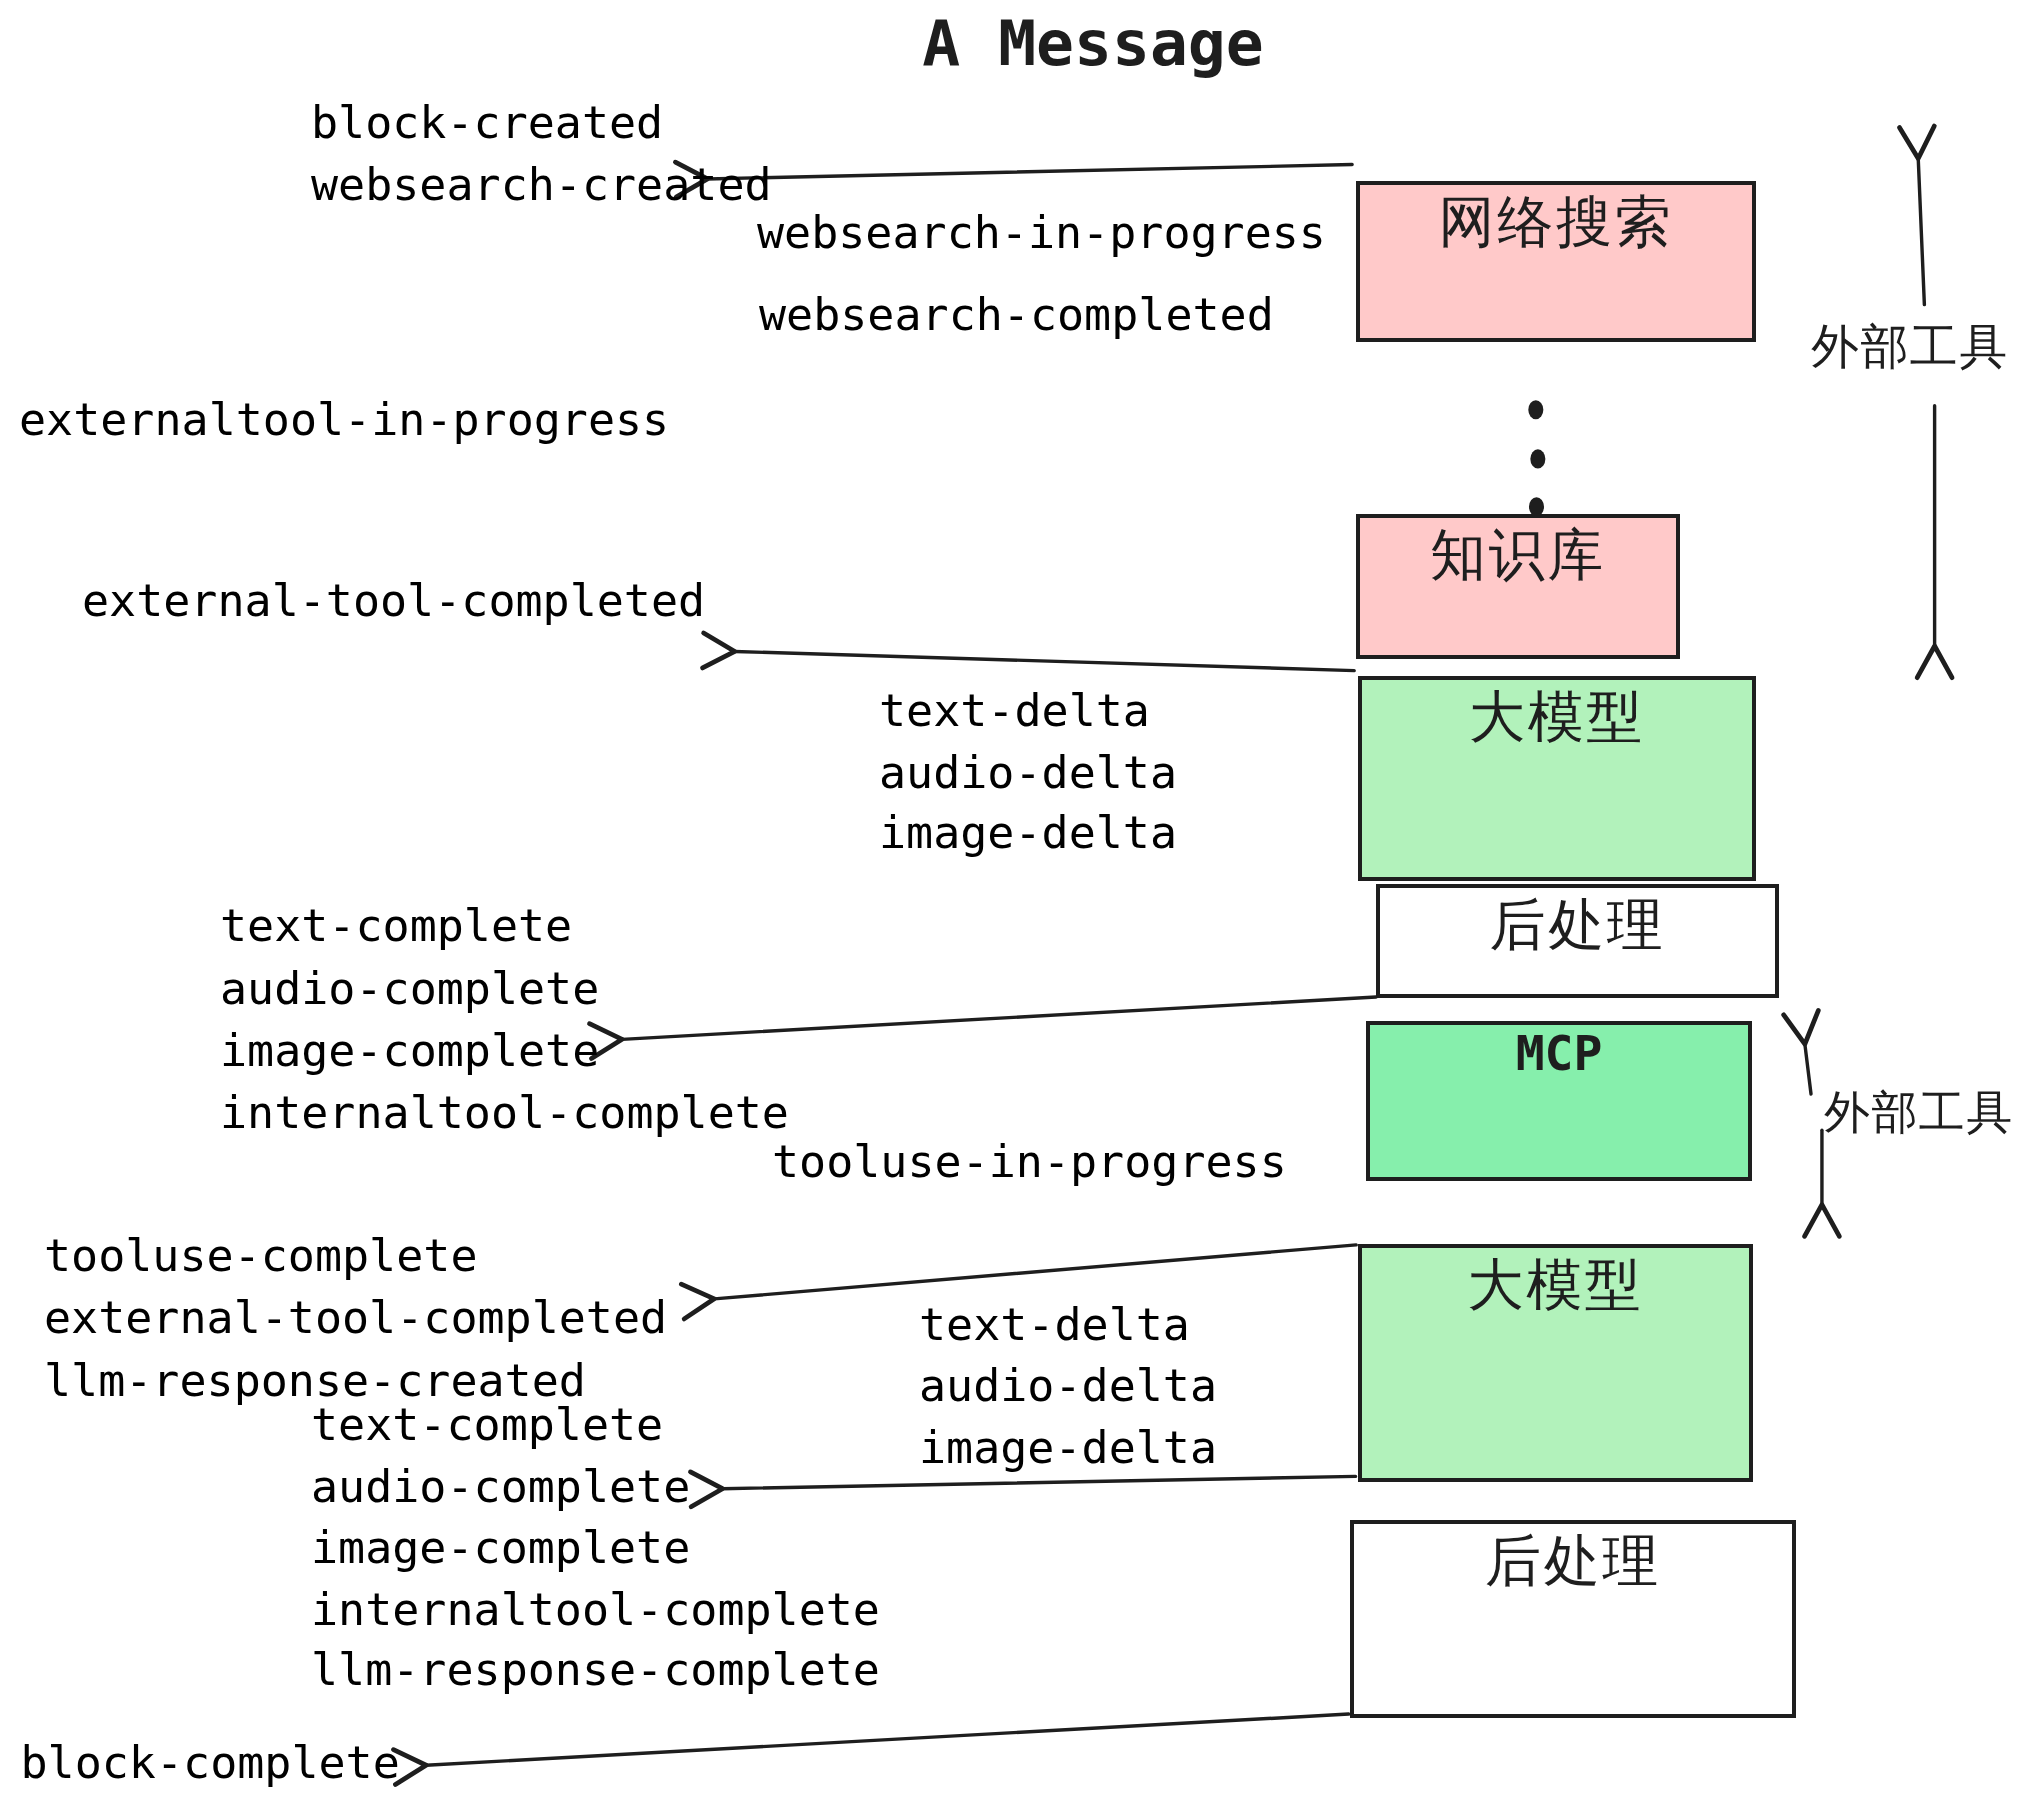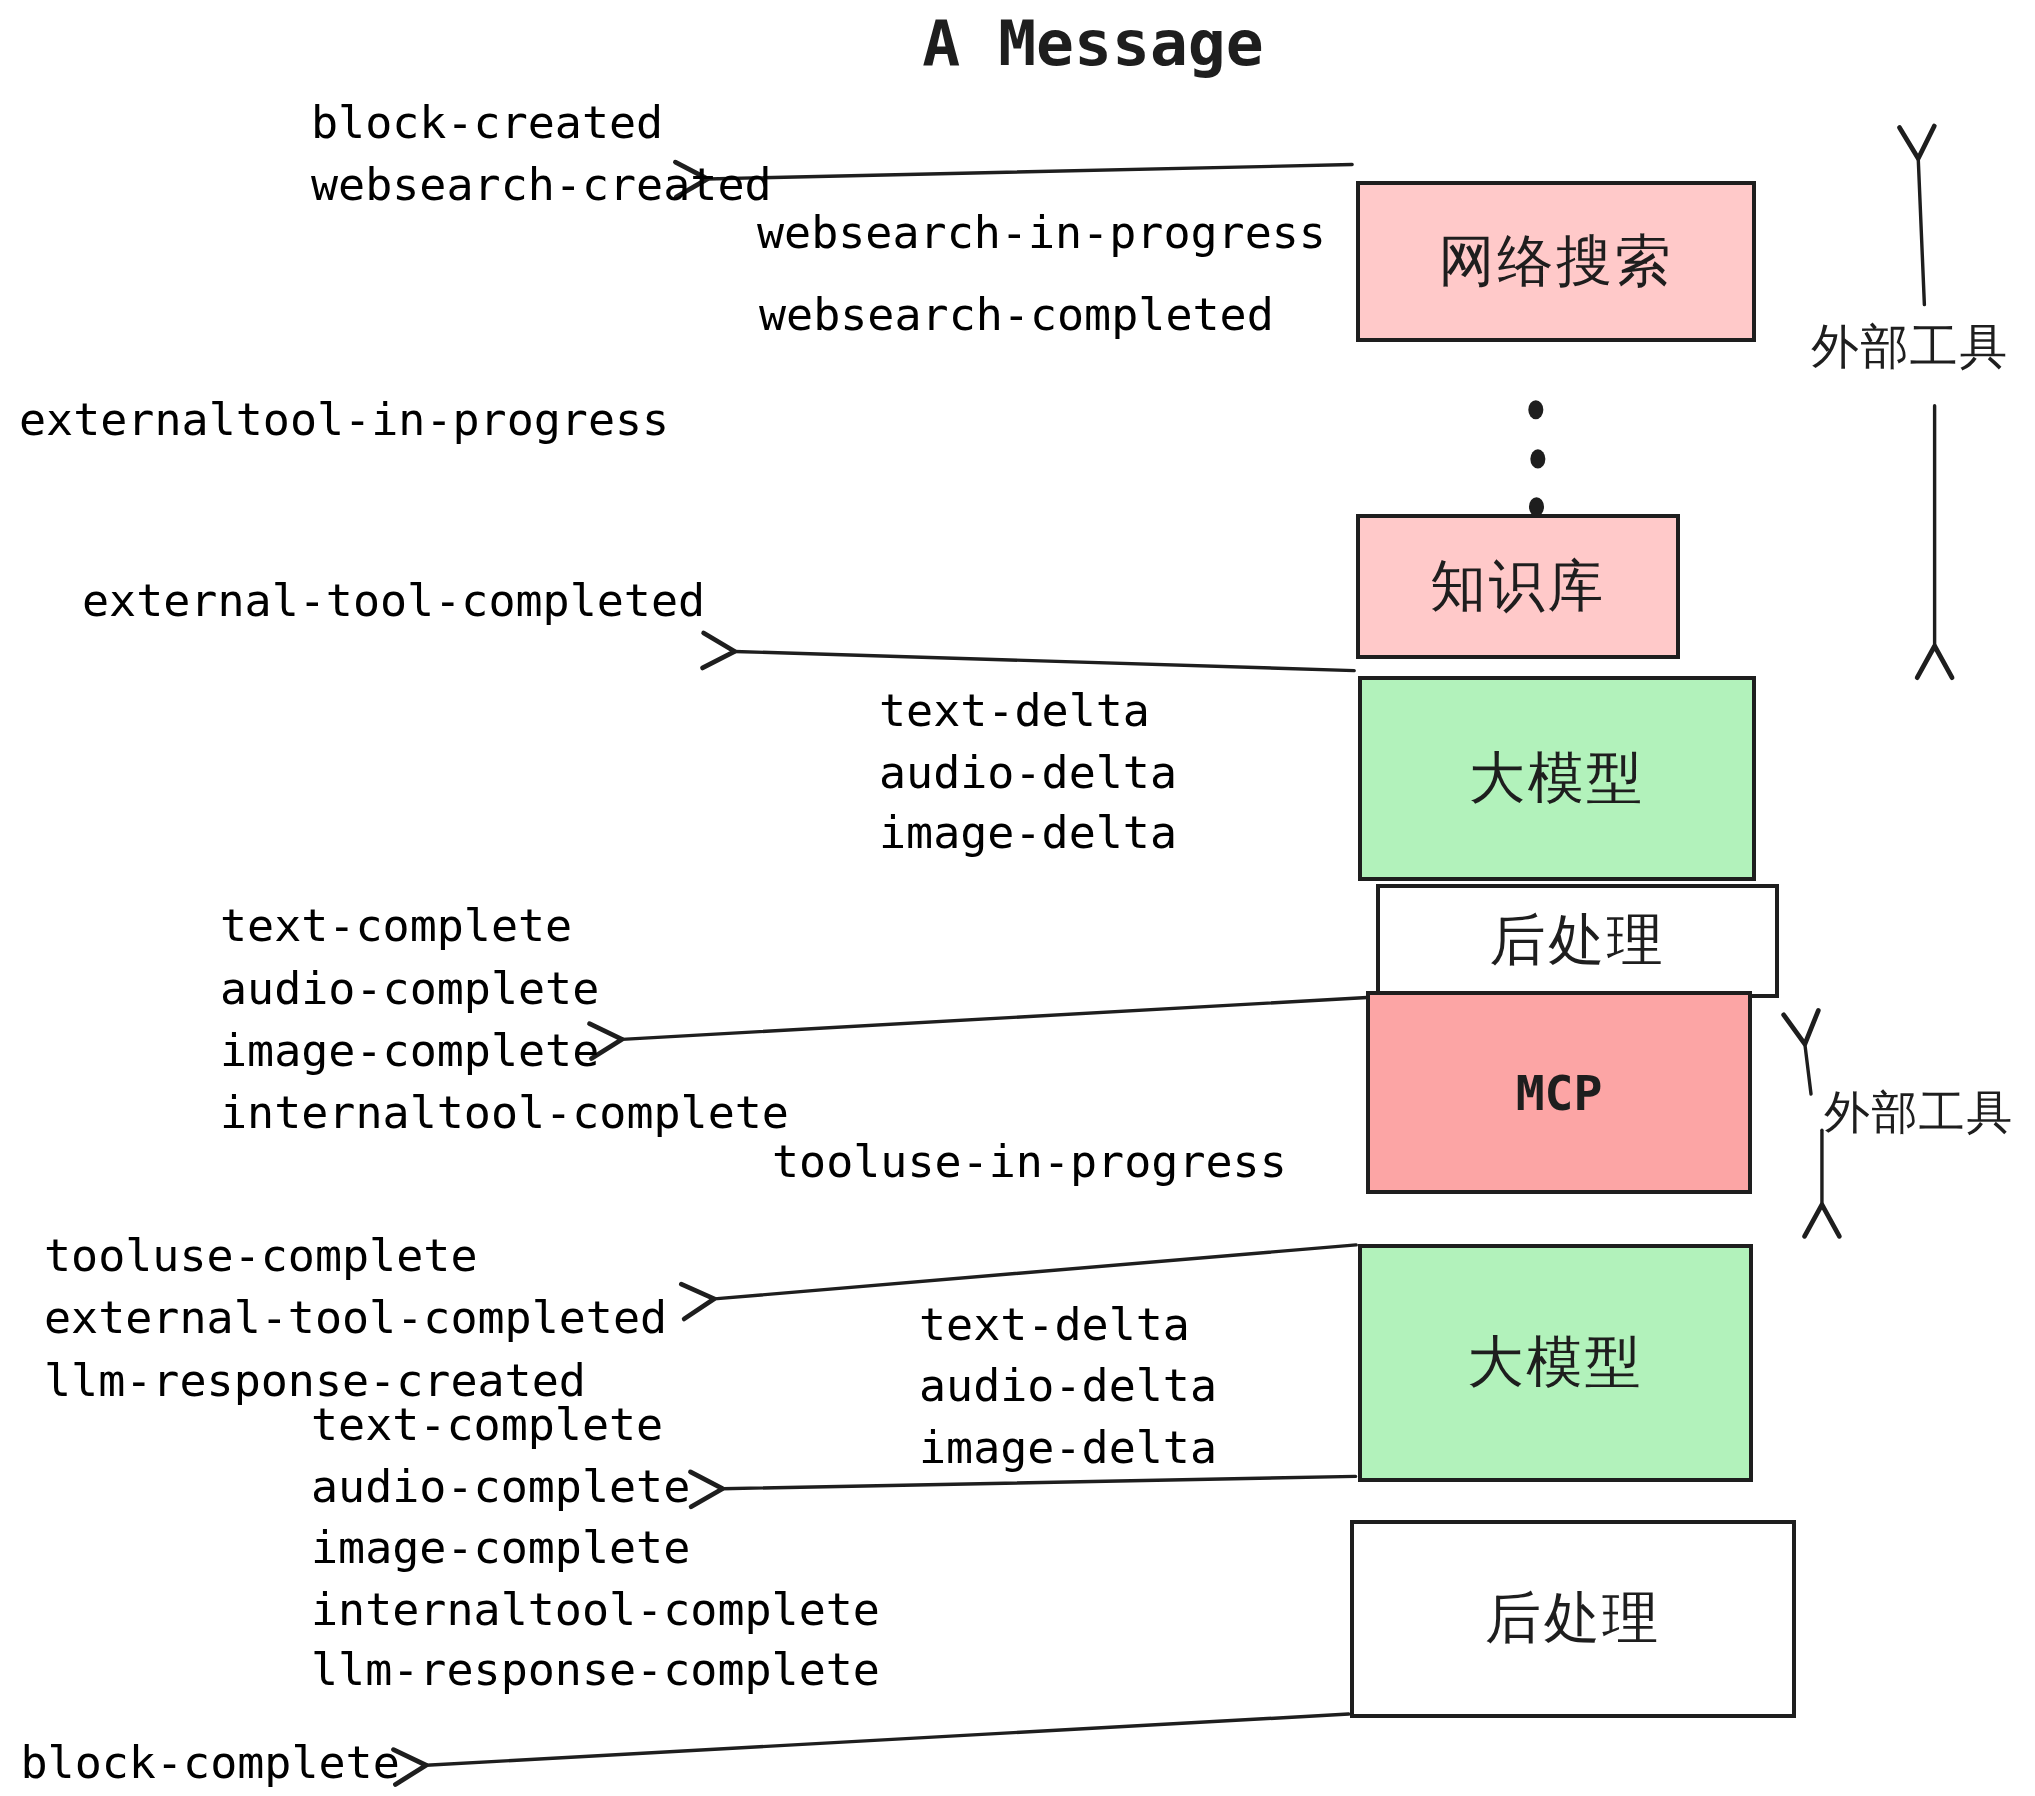--- a/index.html
+++ b/index.html
@@ -28,21 +28,20 @@
     font-weight:bold;
     white-space:nowrap;
     transform:translate(-50%,-50%);
     color:#1e1e1e;
   }
   .box{
     position:absolute;
     box-sizing:border-box;
     border:4.1px solid #1e1e1e;
     display:flex;
-    align-items:center;
     justify-content:center;
     font-family:"Liberation Sans", sans-serif;
     font-size:56px;
     letter-spacing:2.7px;
     color:#1e1e1e;
   }
   .box.mono{font-family:"DejaVu Sans Mono", monospace;font-size:48px;font-weight:bold;letter-spacing:0;}
   .side-lbl{
     position:absolute;
     font-family:"Liberation Sans", sans-serif;
@@ -118,21 +117,21 @@
   </div>
   <div class="box" style="left:1356px;top:514px;width:324px;height:145px;background:#ffc9c9">
     <span>知识库</span>
   </div>
   <div class="box" style="left:1358px;top:676px;width:398px;height:205px;background:#b2f2bb">
     <span>大模型</span>
   </div>
   <div class="box" style="left:1376px;top:884px;width:403px;height:114px;background:#ffffff">
     <span>后处理</span>
   </div>
-  <div class="box mono" style="left:1366px;top:991px;width:386px;height:203px;background:#fca5a5">
+  <div class="box mono" style="left:1366px;top:1021px;width:386px;height:160px;background:#86efac">
     <span>MCP</span>
   </div>
   <div class="box" style="left:1358px;top:1244px;width:395px;height:238px;background:#b2f2bb">
     <span>大模型</span>
   </div>
   <div class="box" style="left:1350px;top:1520px;width:446px;height:198px;background:#ffffff">
     <span>后处理</span>
   </div>
 
   <div class="side-lbl" style="left:1811px;top:347px">外部工具</div>

